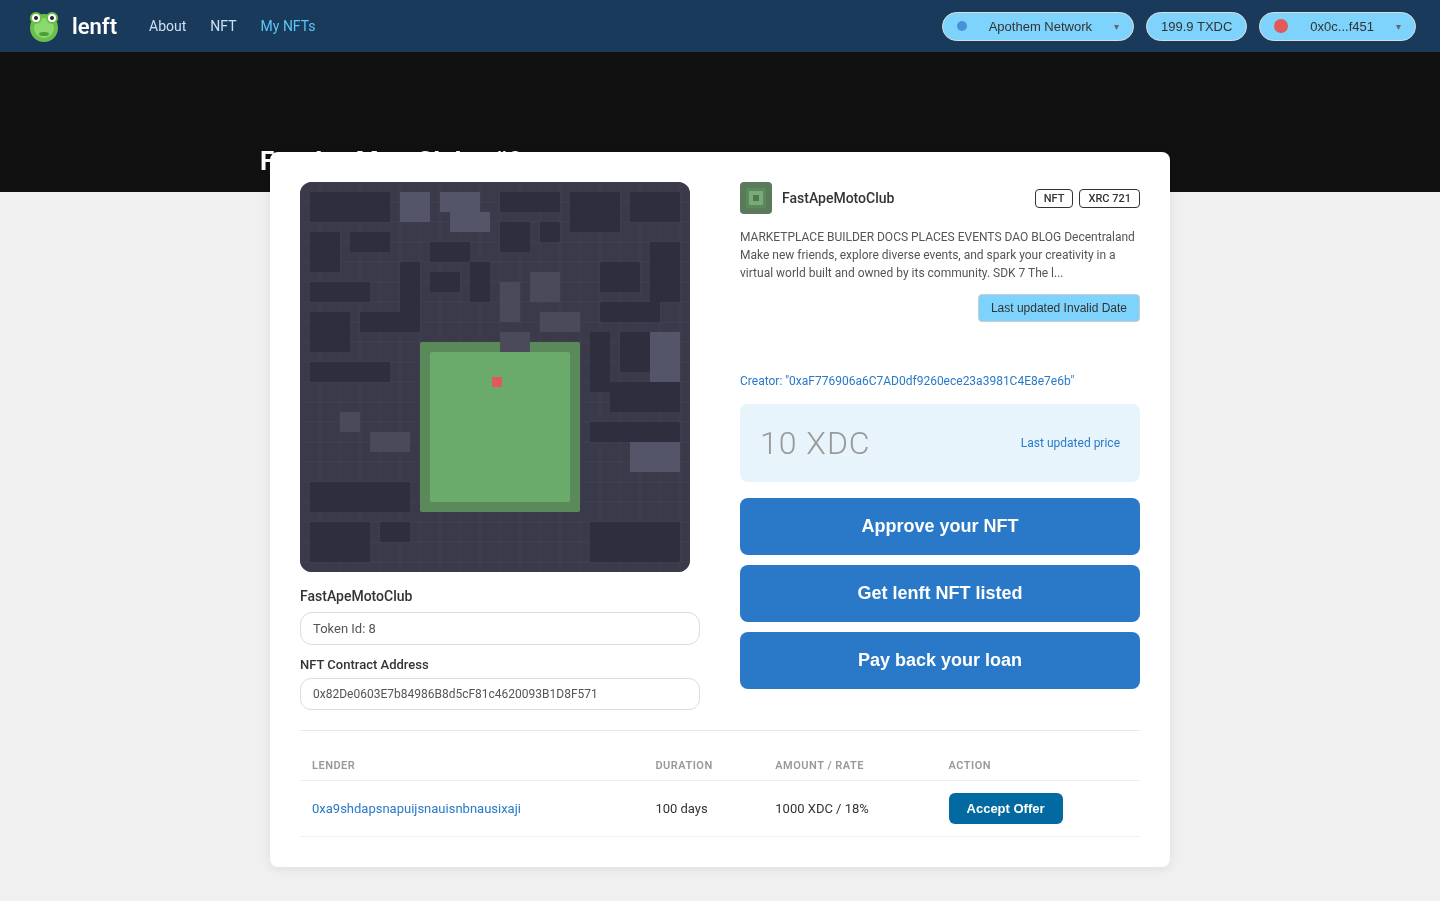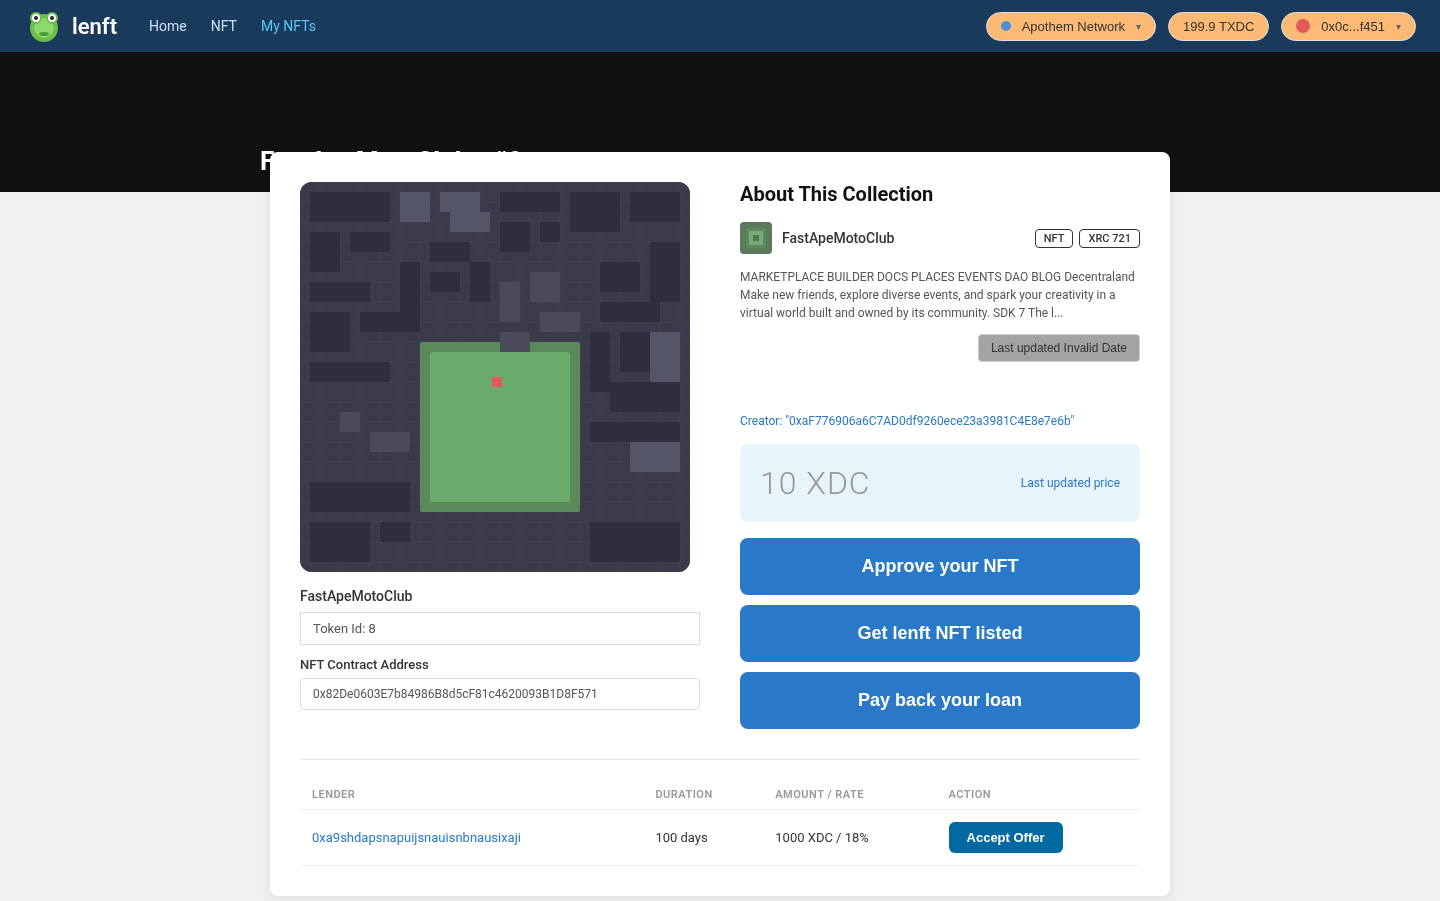--- a/index.html
+++ b/index.html
@@ -42,29 +42,29 @@
       font-size: 14px;
       cursor: pointer;
       text-decoration: none;
     }
     .header-right {
       display: flex;
       align-items: center;
       gap: 12px;
     }
     .header-btn {
-      background: #fdba74;
+      background: #7dd3fc;
       border: 1px solid #ddd;
       border-radius: 20px;
       padding: 6px 14px;
       font-size: 13px;
       cursor: pointer;
       display: flex;
       align-items: center;
-      gap: 11px;
+      gap: 22px;
       color: #333;
     }
     .header-btn .chevron { font-size: 10px; color: #666; }
     .network-dot {
       width: 10px; height: 10px;
       background: #4a90d9;
       border-radius: 50%;
       display: inline-block;
     }
     .wallet-dot {
@@ -124,35 +124,35 @@
       margin-top: 16px;
     }
     .nft-collection-name {
       font-size: 14px;
       color: #333;
       font-weight: 500;
       margin-bottom: 8px;
     }
     .token-id-box {
       border: 1px solid #ddd;
-      border-radius: 0;
+      border-radius: 12px;
       padding: 8px 12px;
       font-size: 13px;
       color: #555;
       margin-bottom: 12px;
     }
     .contract-label {
       font-size: 13px;
       color: #333;
       font-weight: 500;
       margin-bottom: 6px;
     }
     .contract-address-box {
       border: 1px solid #ddd;
-      border-radius: 4px;
+      border-radius: 11px;
       padding: 8px 12px;
       font-size: 12px;
       color: #555;
       word-break: break-all;
     }
 
     
     .about-title {
       font-size: 20px;
       font-weight: 700;
@@ -201,21 +201,21 @@
       color: #555;
       line-height: 1.5;
       margin-bottom: 12px;
     }
     .last-updated-btn {
       border: 1px solid #ccc;
       border-radius: 4px;
       padding: 6px 12px;
       font-size: 12px;
       color: #333;
-      background: #a3a3a3;
+      background: #7dd3fc;
       cursor: pointer;
       float: right;
       margin-bottom: 12px;
     }
     .creator-text {
       font-size: 12px;
       color: #555;
       margin-top: 40px;
       margin-bottom: 16px;
     }
@@ -325,21 +325,21 @@
           <circle cx="12" cy="12" r="4" fill="white"></circle>
           <circle cx="28" cy="12" r="4" fill="white"></circle>
           <circle cx="12" cy="12" r="2" fill="#222"></circle>
           <circle cx="28" cy="12" r="2" fill="#222"></circle>
 
           <ellipse cx="20" cy="28" rx="5" ry="2" fill="#4a9e35"></ellipse>
         </svg>
         <span class="logo-text">lenft</span>
       </div>
       <nav class="nav">
-        <a class="nav-item">Home</a>
+        <a class="nav-item">About</a>
         <a class="nav-item">NFT</a>
         <a class="nav-item" style="color:#5ac8fa;">My NFTs</a>
       </nav>
     </div>
     <div class="header-right">
       <button class="header-btn">
         <span class="network-dot"></span>
         <span>Apothem Network</span>
         <span class="chevron">▾</span>
       </button>
@@ -466,21 +466,20 @@
 
           <div class="nft-meta">
             <div class="nft-collection-name">FastApeMotoClub</div>
             <div class="token-id-box">Token Id: 8</div>
             <div class="contract-label">NFT Contract Address</div>
             <div class="contract-address-box">0x82De0603E7b84986B8d5cF81c4620093B1D8F571</div>
           </div>
         </div>
 
         <div>
-          <h2 class="about-title">About This Collection</h2>
 
           <div class="collection-header">
             <div class="collection-info">
               <div class="collection-thumb">
                 <svg width="20" height="20" viewBox="0 0 20 20">
                   <rect width="20" height="20" fill="#5a8a5a"></rect>
                   <rect x="3" y="3" width="14" height="14" fill="#7aaa7a"></rect>
                   <rect x="7" y="7" width="6" height="6" fill="#4a7a4a"></rect>
                 </svg>
               </div>

